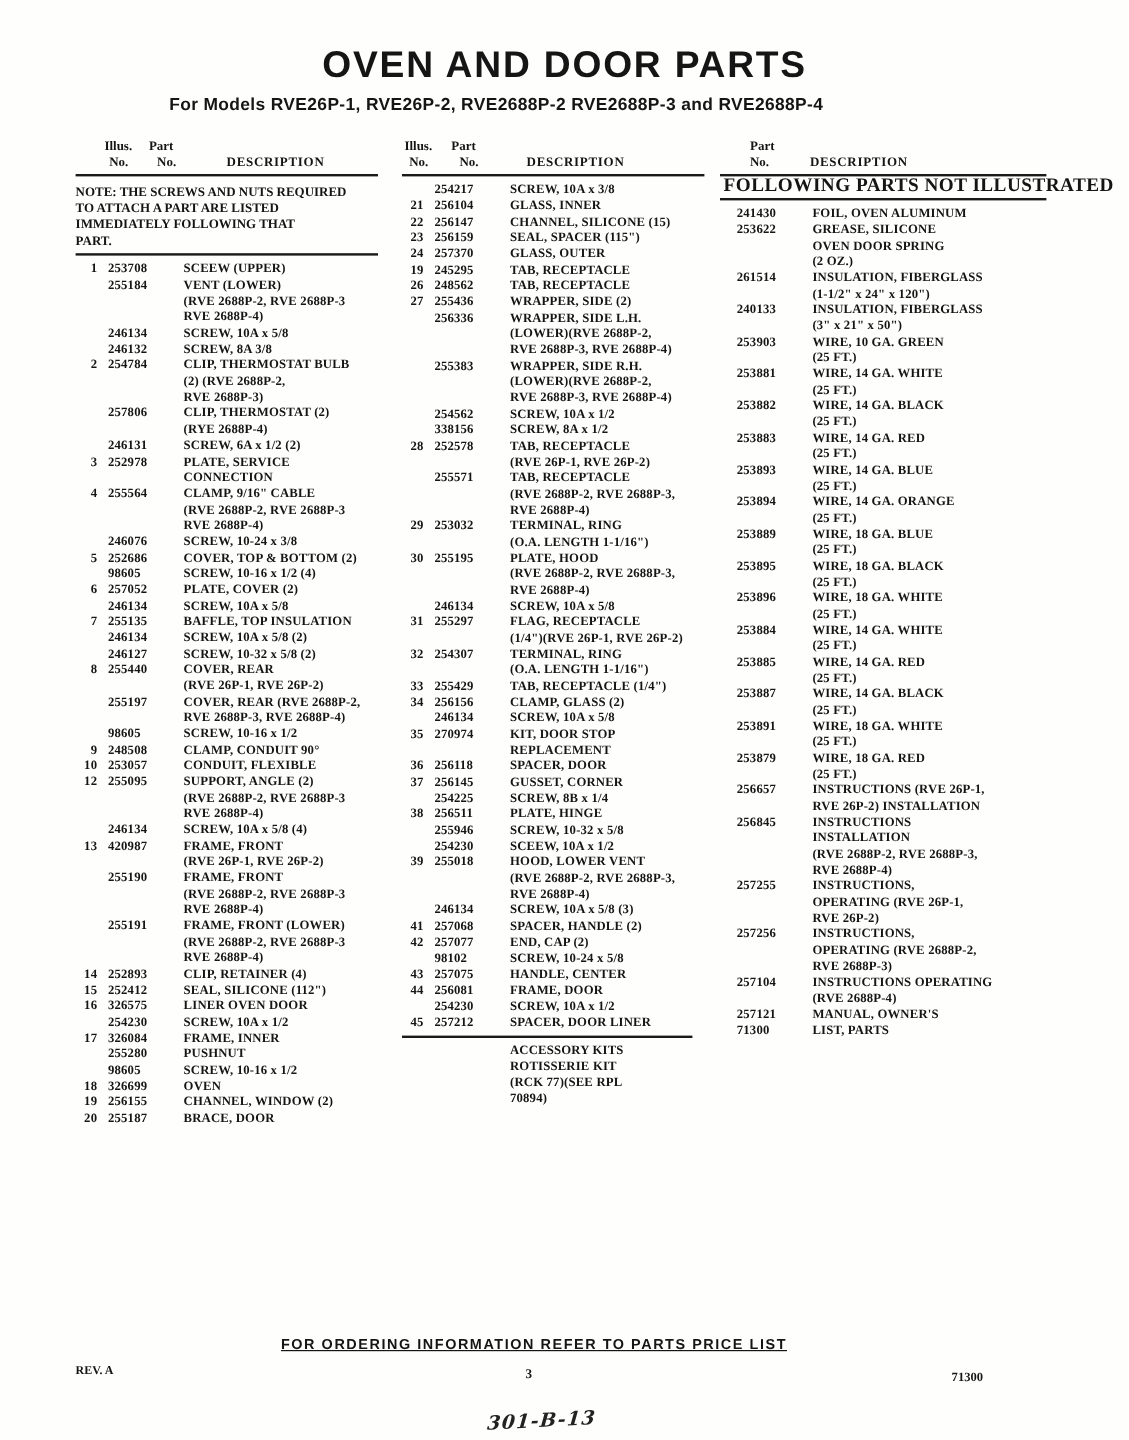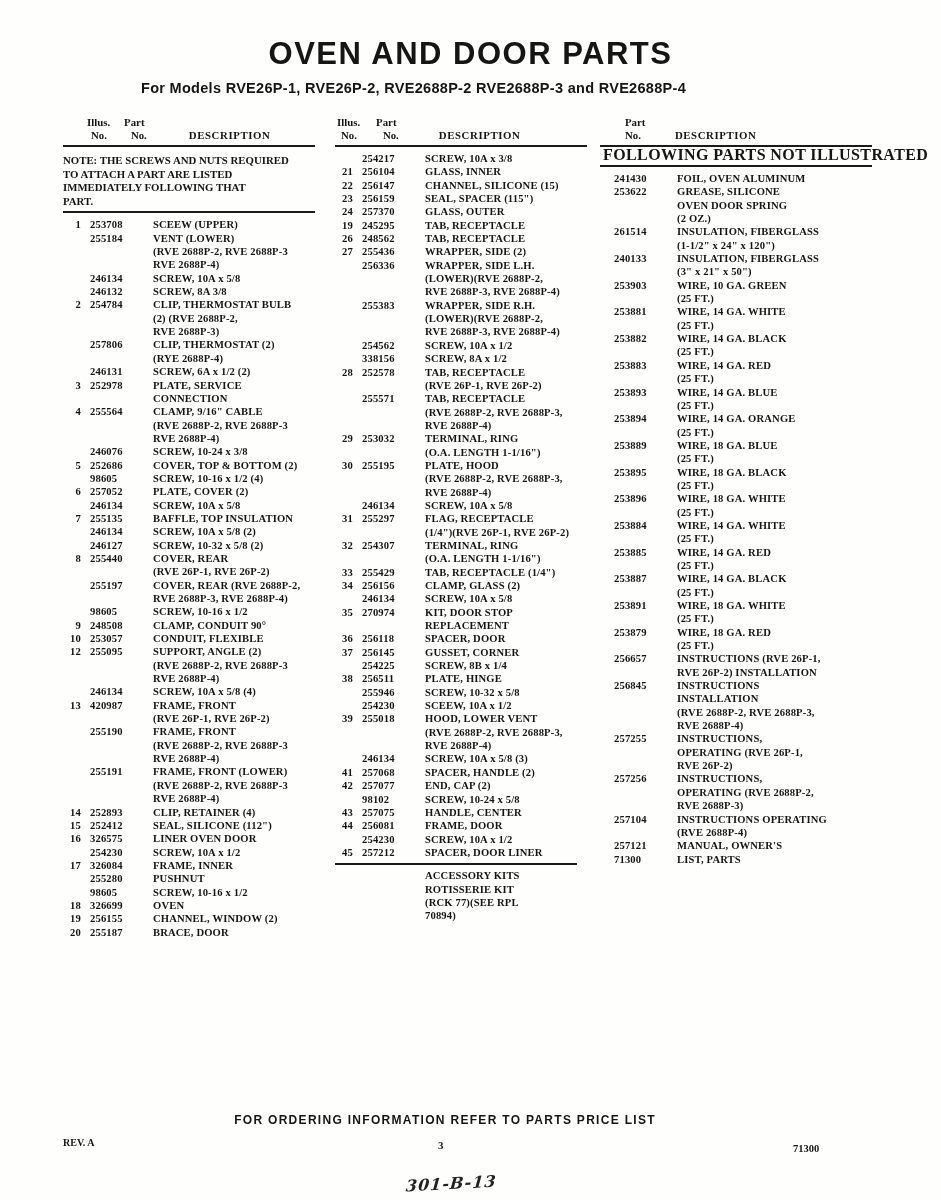--- a/index.html
+++ b/index.html
@@ -36,21 +36,21 @@
   .note{margin:7px 0 0 0;font-size:10.8px;line-height:13.6px;white-space:nowrap;}
   .nihead{font-size:16px;letter-spacing:.4px;line-height:15px;padding-left:3px;white-space:nowrap;}
   .rows{margin-top:5px;font-size:10.6px;letter-spacing:.15px;}
   .row{display:grid;grid-template-columns:18px 54px 1fr;column-gap:9px;line-height:13.35px;white-space:nowrap;}
   .col3 .row{grid-template-columns:54px 1fr;padding-left:14px;}
   .ci{text-align:right;}
   .cd{overflow:visible;}
   .ordering{
     position:absolute;left:0;top:1113px;width:890px;text-align:center;
     font-family:"Liberation Sans", sans-serif;font-weight:bold;
-    font-size:12px;letter-spacing:1.3px;
+    font-size:12px;letter-spacing:1.3px;text-decoration:underline;
   }
   .rev{position:absolute;left:63px;top:1137px;font-size:10px;text-align:right;}
   .pageno{position:absolute;left:438px;top:1139px;font-size:11px;}
   .docno{position:absolute;left:793px;top:1143px;font-size:10.5px;}
   .handwritten{
     position:absolute;left:406px;top:1174px;font-size:16px;
     font-family:"DejaVu Serif", serif;font-style:italic;font-weight:bold;
     transform:rotate(-3deg) skewX(-8deg);letter-spacing:1px;color:#222;
   }
 </style>

